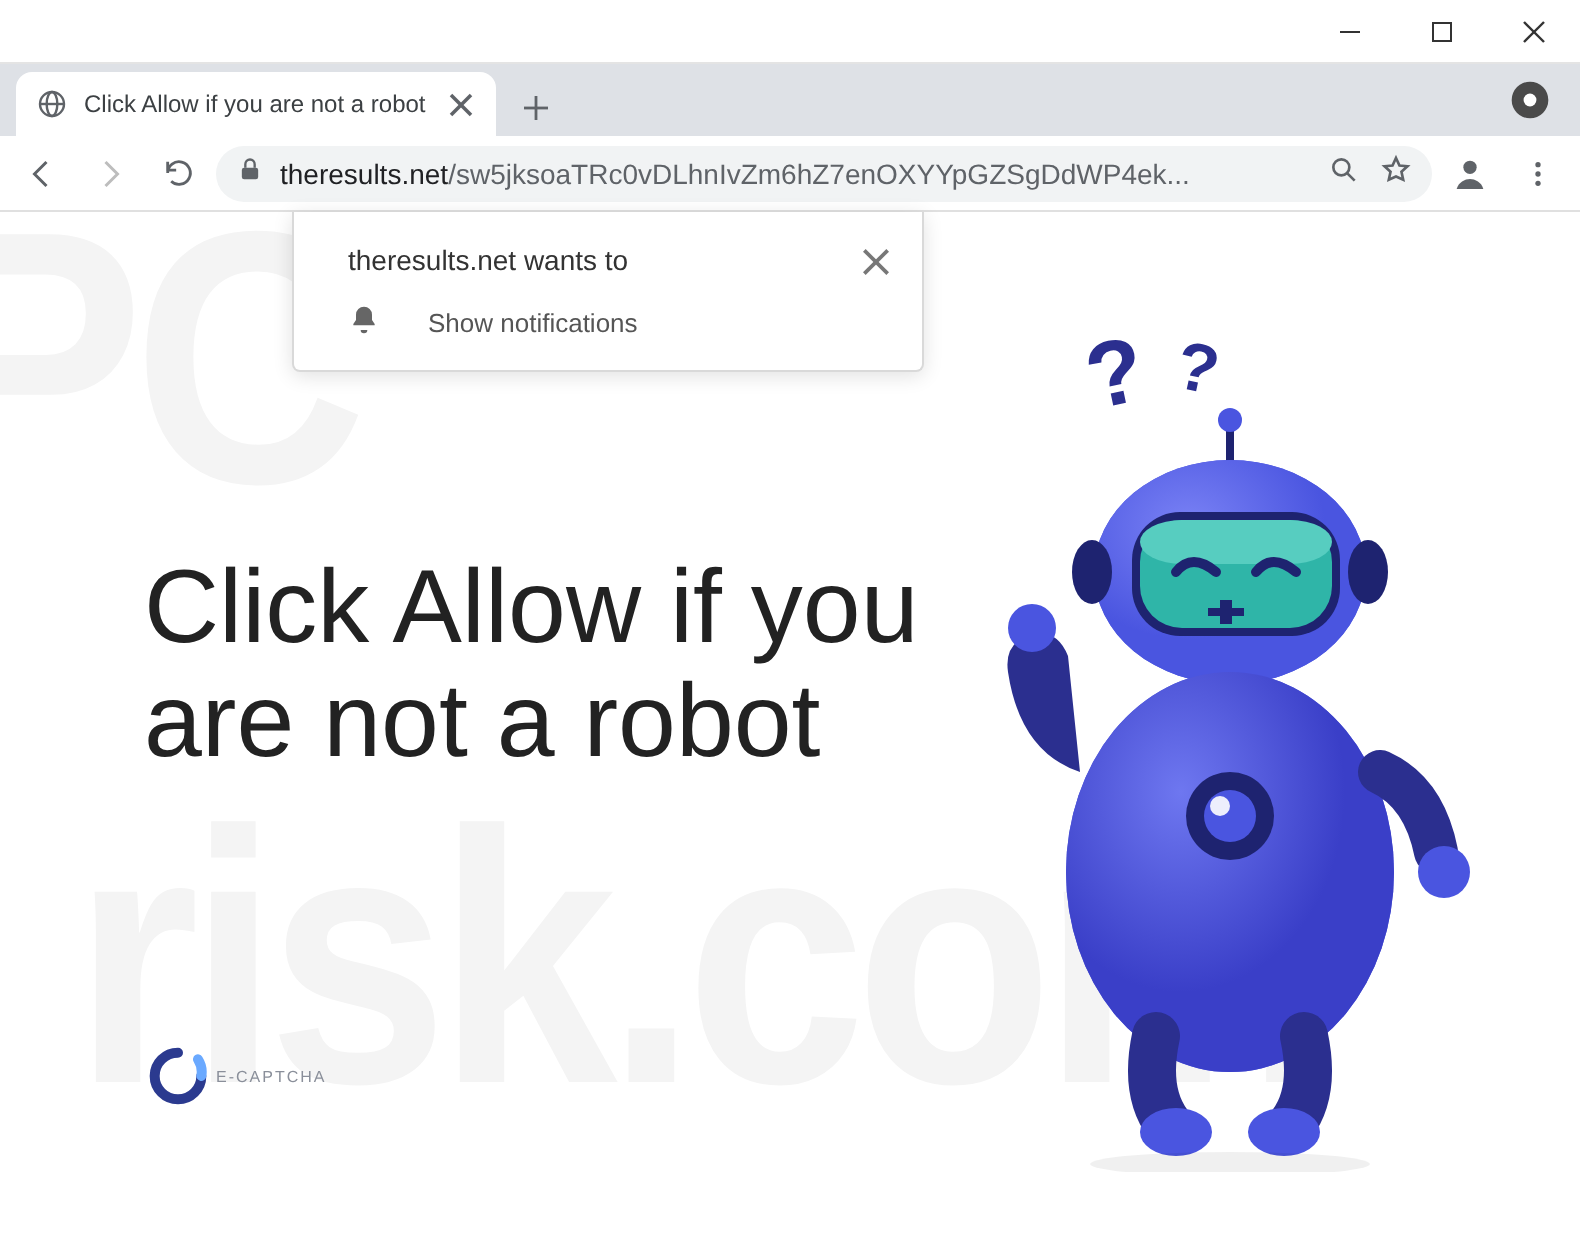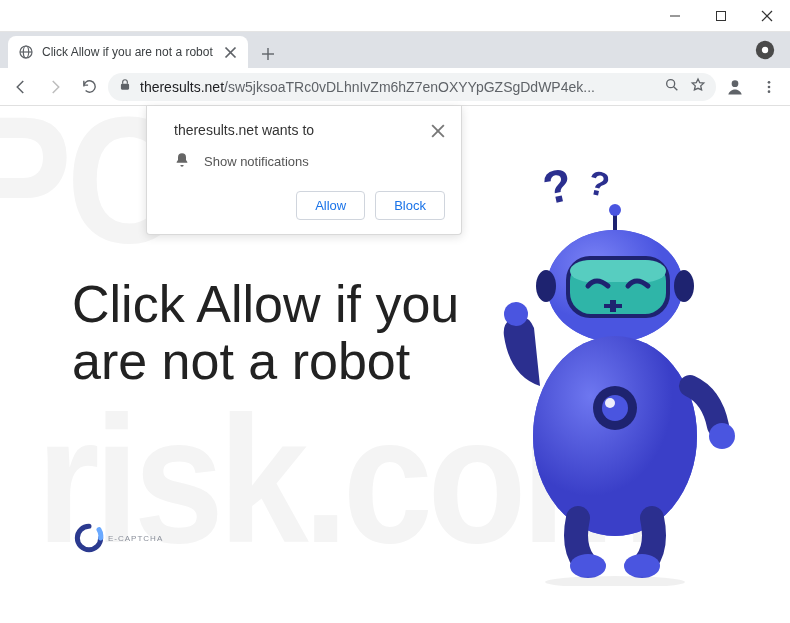--- a/index.html
+++ b/index.html
@@ -118,21 +118,21 @@
       border-radius: 0 0 4px 4px;
       box-shadow: 0 2px 10px rgba(0,0,0,0.12);
       padding: 16px 16px 14px 27px;
     }
     .perm-head {
       display: flex; align-items: flex-start;
     }
     .perm-title { font-size: 14px; color: #333; flex: 1; }
     .perm-close { width: 14px; height: 14px; color: #777; margin-top: 2px; }
     .perm-row {
-      display: flex; align-items: center; gap: 14px;
+      display: flex; align-items: center; gap: 24px;
       margin-top: 14px;
       color: #555; font-size: 13px;
     }
     .perm-row .bell { color: #666; }
     .perm-actions {
       display: flex; justify-content: flex-end; gap: 10px;
       margin-top: 20px;
     }
     .perm-btn {
       border: 1px solid #d0d5dd;
@@ -337,18 +337,14 @@
       </span>
     </div>
     <div class="perm-row">
       <span class="bell">
         <svg width="16" height="16" viewBox="0 0 24 24" fill="currentColor">
             <path d="M12 2a6 6 0 0 0-6 6v4l-2 3v1h16v-1l-2-3V8a6 6 0 0 0-6-6zm0 20a2.5 2.5 0 0 0 2.5-2.5h-5A2.5 2.5 0 0 0 12 22z"></path>
           </svg>
       </span>
       <span>Show notifications</span>
     </div>
-    <div class="perm-actions">
-      <button class="perm-btn">Allow</button>
-      <button class="perm-btn">Block</button>
-    </div>
   </div>
 </div>
 
 </body></html>

